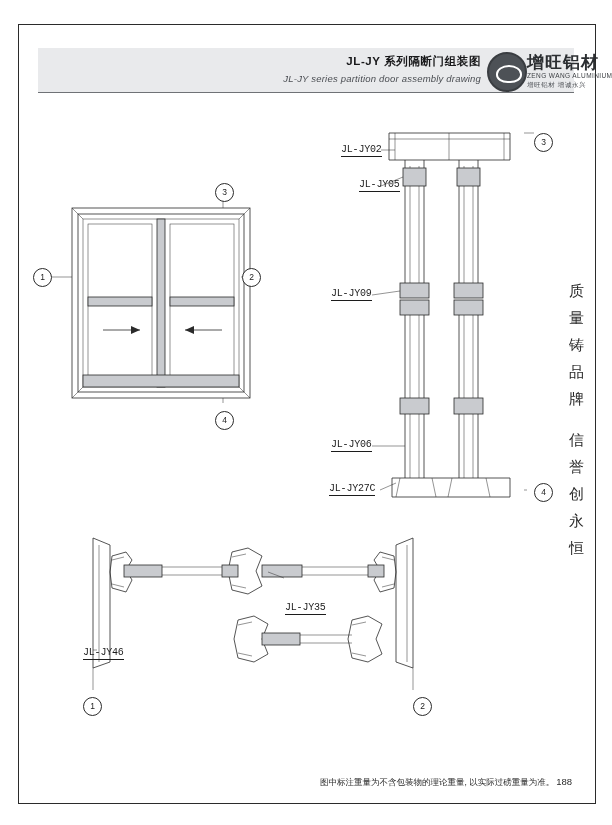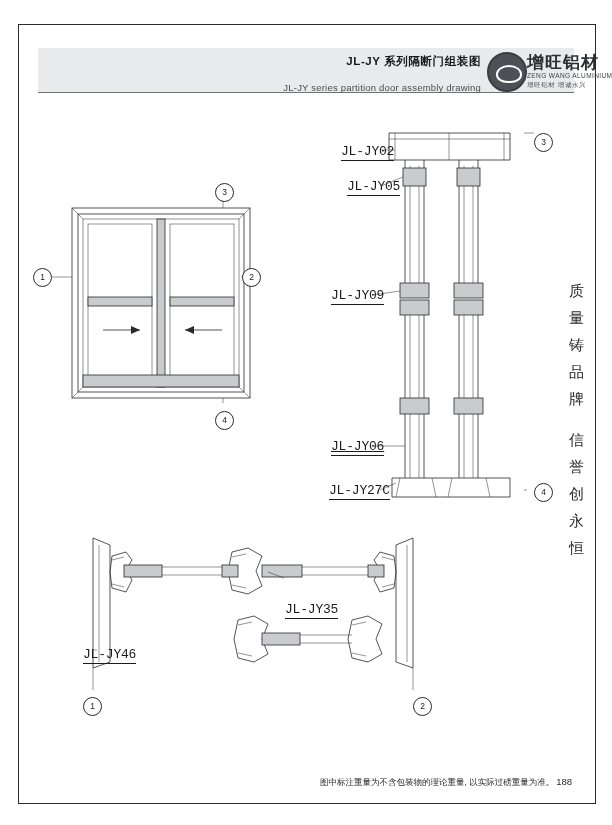--- a/index.html
+++ b/index.html
@@ -23,22 +23,22 @@
   }
   .header-rule{
     position:absolute;left:0;top:44px;width:536px;height:1px;background:#6f7276;
   }
   .title-cn{
     position:absolute;right:138px;top:6px;
     font-size:11.5px;color:#18181a;letter-spacing:.6px;font-weight:bold;
     white-space:nowrap;
   }
   .title-en{
-    position:absolute;right:138px;top:34px;
-    font-size:9.5px;color:#4a4d52;letter-spacing:.2px;
+    position:absolute;right:138px;top:25px;
+    font-size:9.5px;color:#4a4d52;letter-spacing:.2px;font-style:italic;
     white-space:nowrap;
     margin-left:46px;
   }
   .logo{
     position:absolute;right:0;top:0;width:132px;height:44px;
   }
   .logo-badge{
     position:absolute;left:0;top:4px;width:36px;height:36px;border-radius:50%;
     background:#4d5156;border:2px solid #3a3d41;
   }
@@ -78,21 +78,21 @@
 
   
   .footer{
     position:absolute;right:40px;bottom:36px;
     font-size:8.5px;color:#2b2b2b;white-space:nowrap;
   }
   .footer .pg{margin-left:2px;font-size:9.5px;}
 
   
   .lbl{
-    position:absolute;font-size:13px;color:#1c1c1c;white-space:nowrap;
+    position:absolute;font-size:10px;color:#1c1c1c;white-space:nowrap;
     font-family:"Liberation Mono", monospace;letter-spacing:-.2px;
   }
   .lbl.u{border-bottom:1px solid #1c1c1c;padding-bottom:1px;}
 
   .callout{
     position:absolute;width:17px;height:17px;border:1px solid #2a2a2a;border-radius:50%;
     font-size:8.5px;line-height:17px;text-align:center;color:#1c1c1c;background:#fff;
     font-family:"Liberation Sans", sans-serif;
   }
 
@@ -223,23 +223,23 @@
   <div class="callout" style="left:215px;top:183px;">3</div>
   <div class="callout" style="left:215px;top:411px;">4</div>
 
   <div class="callout" style="left:534px;top:133px;">3</div>
   <div class="callout" style="left:534px;top:483px;">4</div>
 
   <div class="callout" style="left:83px;top:697px;">1</div>
   <div class="callout" style="left:413px;top:697px;">2</div>
 
   <div class="lbl u" style="left:341px;top:144px;">JL-JY02</div>
-  <div class="lbl u" style="left:347px;top:179px;">JL-JY05</div>
+  <div class="lbl u" style="left:359px;top:179px;">JL-JY05</div>
   <div class="lbl u" style="left:331px;top:288px;">JL-JY09</div>
-  <div class="lbl u" style="left:331px;top:439px;text-decoration:underline;">JL-JY06</div>
+  <div class="lbl u" style="left:331px;top:439px;">JL-JY06</div>
   <div class="lbl u" style="left:329px;top:483px;">JL-JY27C</div>
 
   <div class="lbl u" style="left:285px;top:576px;margin-top:26px;">JL-JY35</div>
   <div class="lbl u" style="left:83px;top:647px;">JL-JY46</div>
 
   <div class="slogan">
     <span>质</span>
     <span>量</span>
     <span>铸</span>
     <span>品</span>

